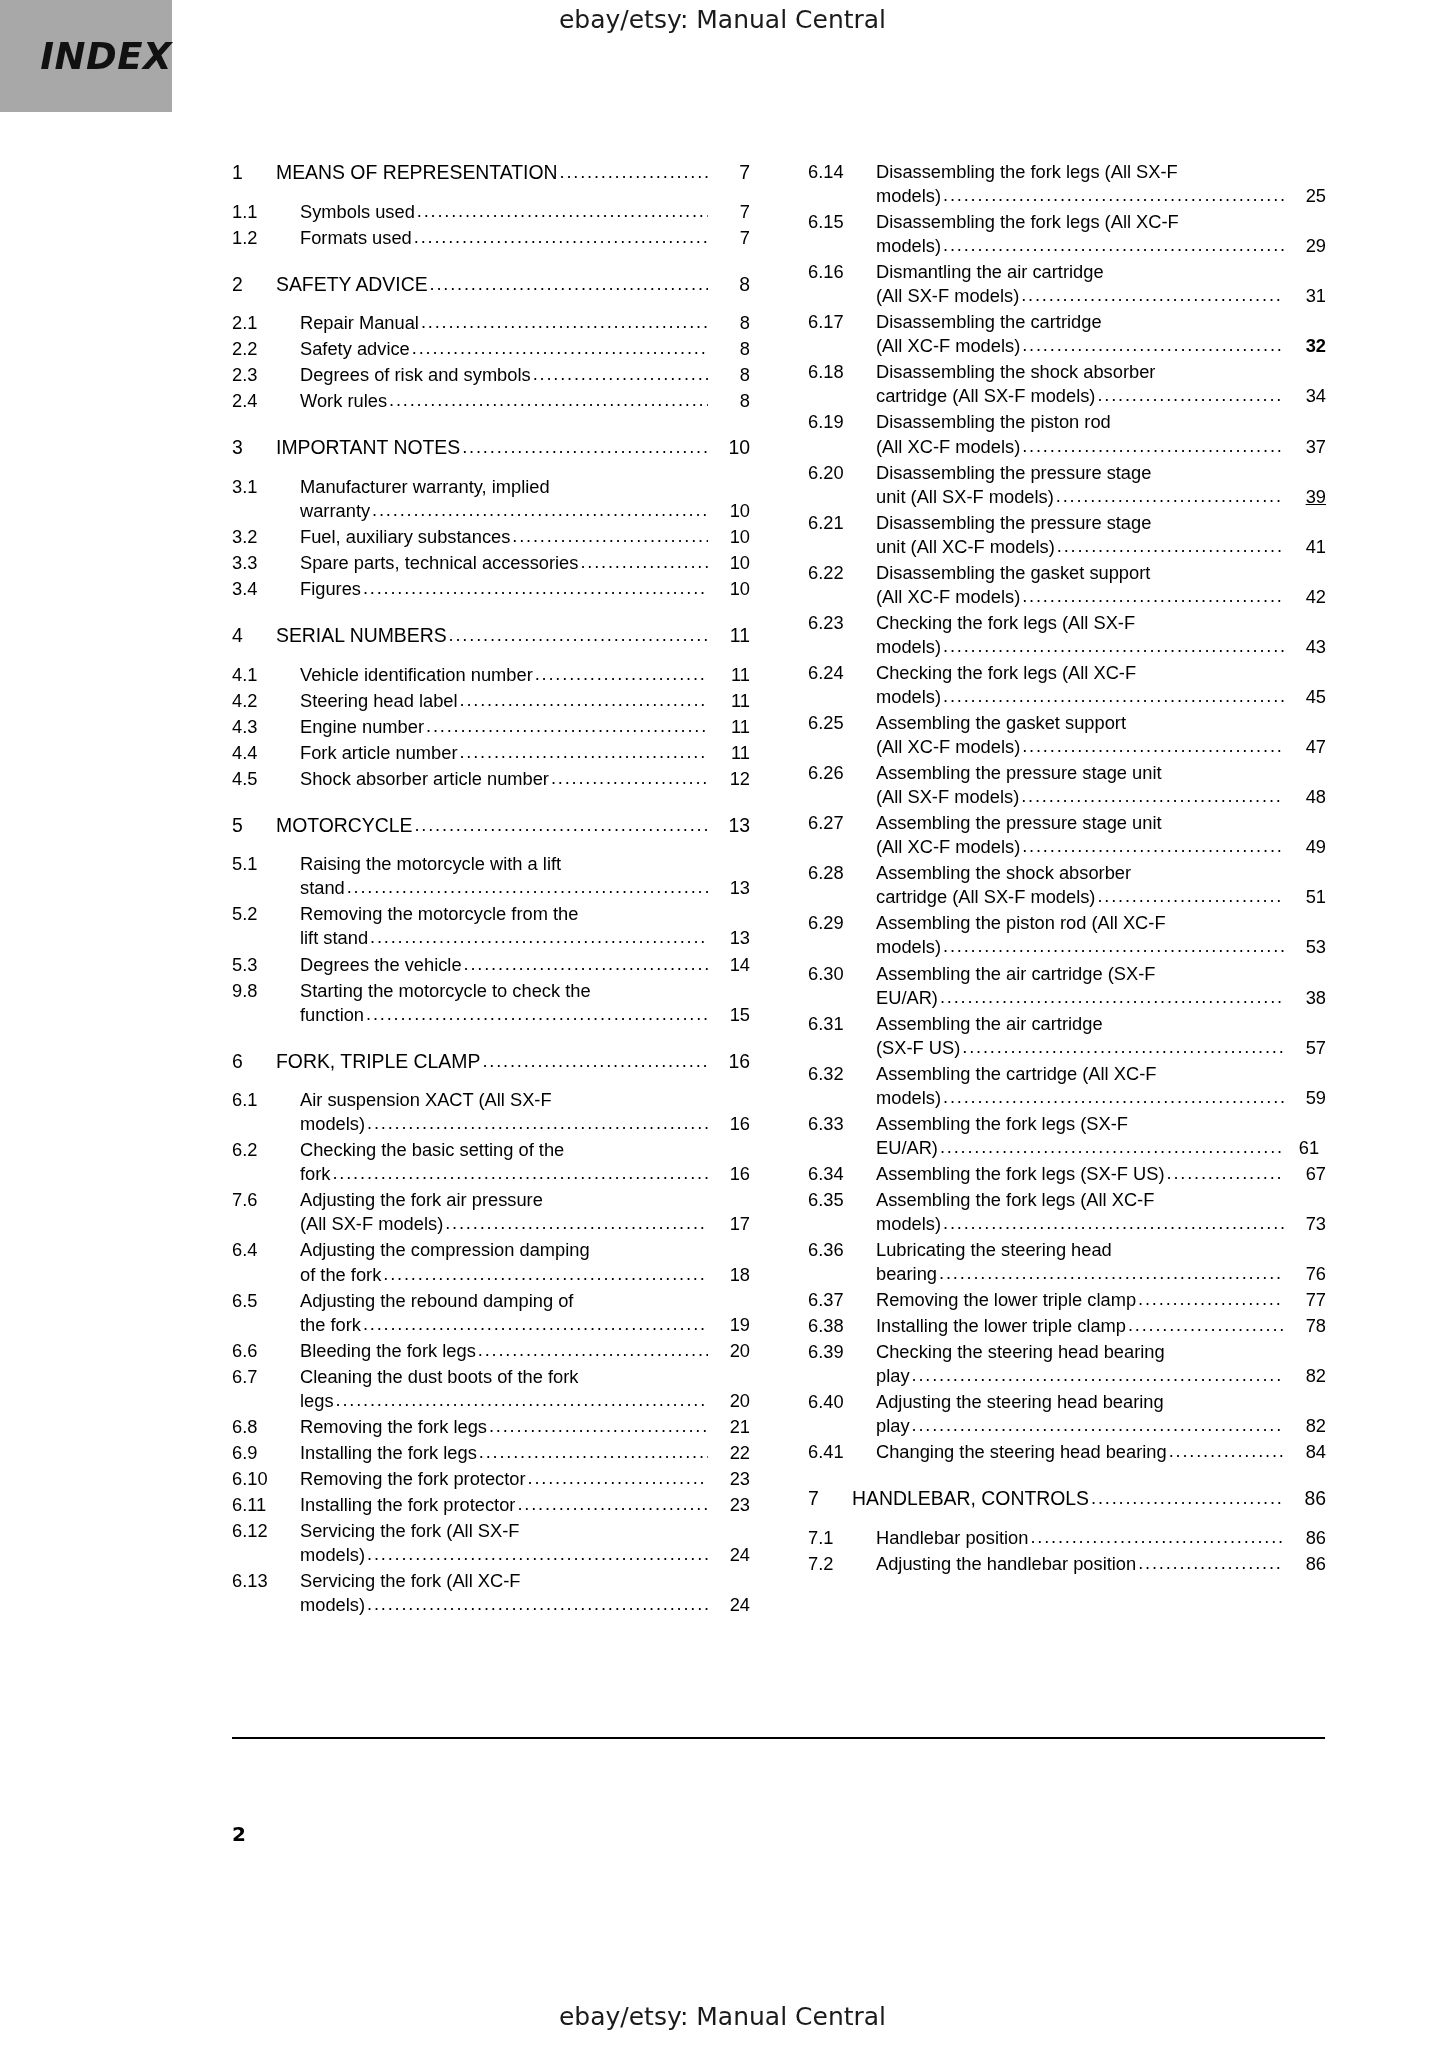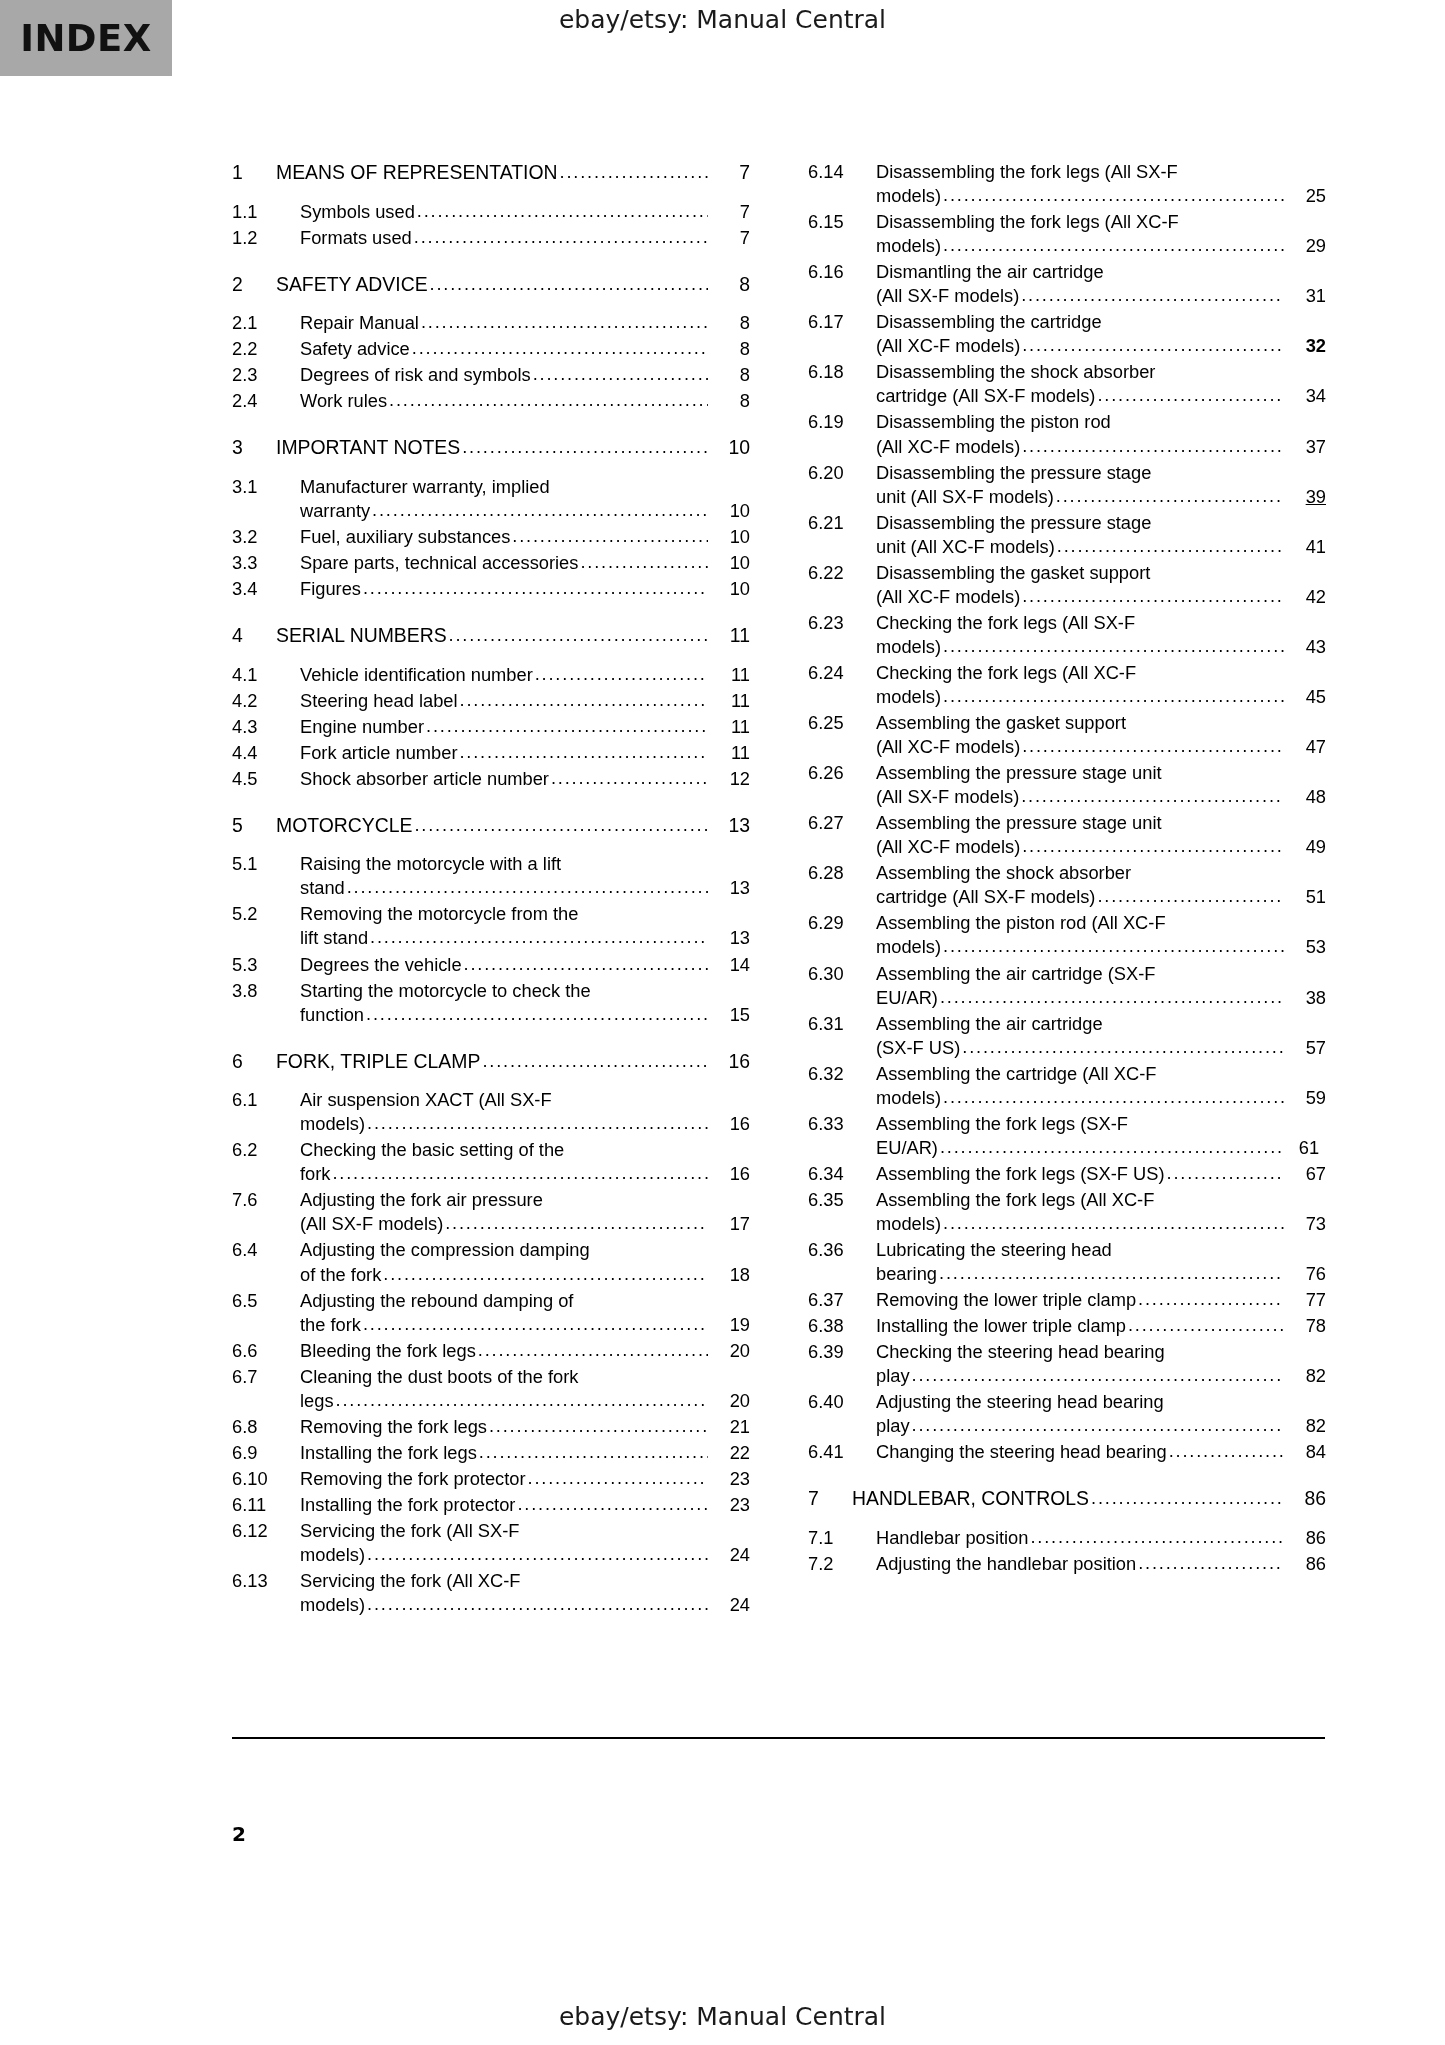--- a/index.html
+++ b/index.html
@@ -15,25 +15,26 @@
     color: #000000;
     overflow: hidden;
   }
 
   
   #index-tab {
     position: absolute;
     left: 0;
     top: 0;
     width: 172px;
-    height: 76px;
+    height: 112px;
     background: #a8a8a8;
     display: flex;
     align-items: center;
-    justify-content: center;
+    justify-content: flex-end;
+    font-style: italic;
   }
   #index-tab .tab-label {
     font-family: "DejaVu Sans", sans-serif;
     font-weight: 700;
     font-size: 37px;
     letter-spacing: 0.5px;
     color: #111111;
   }
   #watermark-top {
     position: absolute;
@@ -431,21 +432,21 @@
           <div class="wrapline">
             <div class="line">
               <span class="txt">Degrees the vehicle</span>
               <span class="leader">..........................................................................................</span>
             </div>
           </div>
         </div>
         <div class="page">14</div>
       </div>
       <div class="entry lvl2">
-        <div class="num">3.8</div>
+        <div class="num">9.8</div>
         <div class="body">
           <div class="wrapline">Starting the motorcycle to check the</div>
           <div class="wrapline">
             <div class="line">
               <span class="txt">function</span>
               <span class="leader">..........................................................................................</span>
             </div>
           </div>
         </div>
         <div class="page" style="align-self: flex-end;">15</div>

